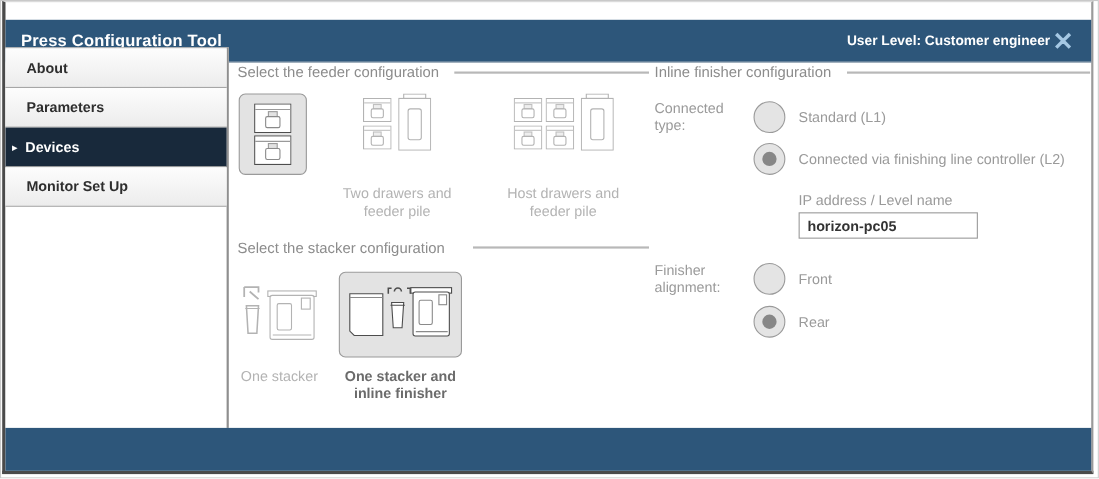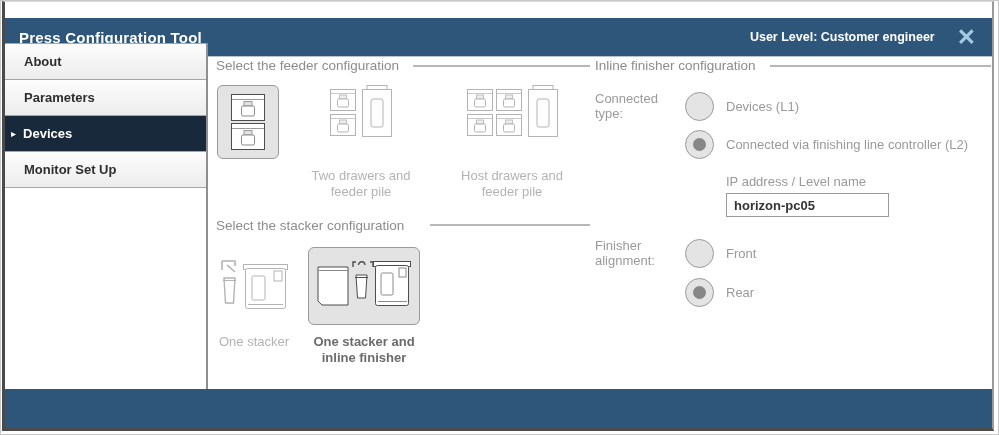--- a/index.html
+++ b/index.html
@@ -5,21 +5,21 @@
   * { margin:0; padding:0; box-sizing:border-box; }
   html,body { width:999px; height:435px; font-family:"Liberation Sans", sans-serif; background:#fff; overflow:hidden; }
   .screen { position:relative; width:999px; height:435px; background:#fff; outline:1px solid #c9c9c9; outline-offset:-1px; }
   .window { position:absolute; left:2px; top:1px; width:992px; height:430px; background:#fff;
             border-left:3px solid #4a4a4a; border-bottom:3px solid #4a4a4a; border-right:2px solid #9a9a9a; border-top:1px solid #d8d8d8; }
 
   
   .header { position:absolute; left:0; top:16px; right:0; height:39px; background:#2d567a; border-bottom:1px solid #b9c3cb;
             display:flex; align-items:center; padding:0 14px; }
   .header-title { color:#fff; font-size:15px; font-weight:bold; letter-spacing:.2px; }
-  .header-right { margin-left:auto; display:flex; align-items:center; gap:20px; }
+  .header-right { margin-left:auto; display:flex; align-items:center; gap:0; }
   .user-level { color:#fff; font-size:12.5px; font-weight:bold; }
   .close-x { color:#a5c8e4; font-size:23px; font-weight:bold; line-height:1; cursor:pointer; padding:0 2px; }
 
   
   .footer { position:absolute; left:0; right:0; bottom:0; height:39px; background:#2d567a; }
 
   
   .sidebar { position:absolute; left:0; top:41px; bottom:39px; width:203px; background:#fff; border-right:2px solid #8f8f8f; }
   .side-list { border-top:1px solid #a6a6a6; }
   .side-item { height:36px; display:flex; align-items:center; padding-left:19px; border-bottom:1px solid #a6a6a6;
@@ -228,21 +228,21 @@
     <div class="col-right">
 
       <div class="section-head">
         <span class="shead-text">Inline finisher configuration</span>
         <span class="rule"></span>
       </div>
 
       <div class="frow" style="margin-top:18px;">
         <div class="rlabel">Connected type:</div>
         <div class="radio"></div>
-        <div class="rtext">Devices (L1)</div>
+        <div class="rtext">Standard (L1)</div>
       </div>
 
       <div class="frow" style="margin-top:9px;margin-left:90px;">
         <div class="radio selected"></div>
         <div class="rtext">Connected via finishing line controller (L2)</div>
       </div>
 
       <div class="ip-label">IP address / Level name</div>
       <input class="ip-input" type="text" value="horizon-pc05" style="">
 

